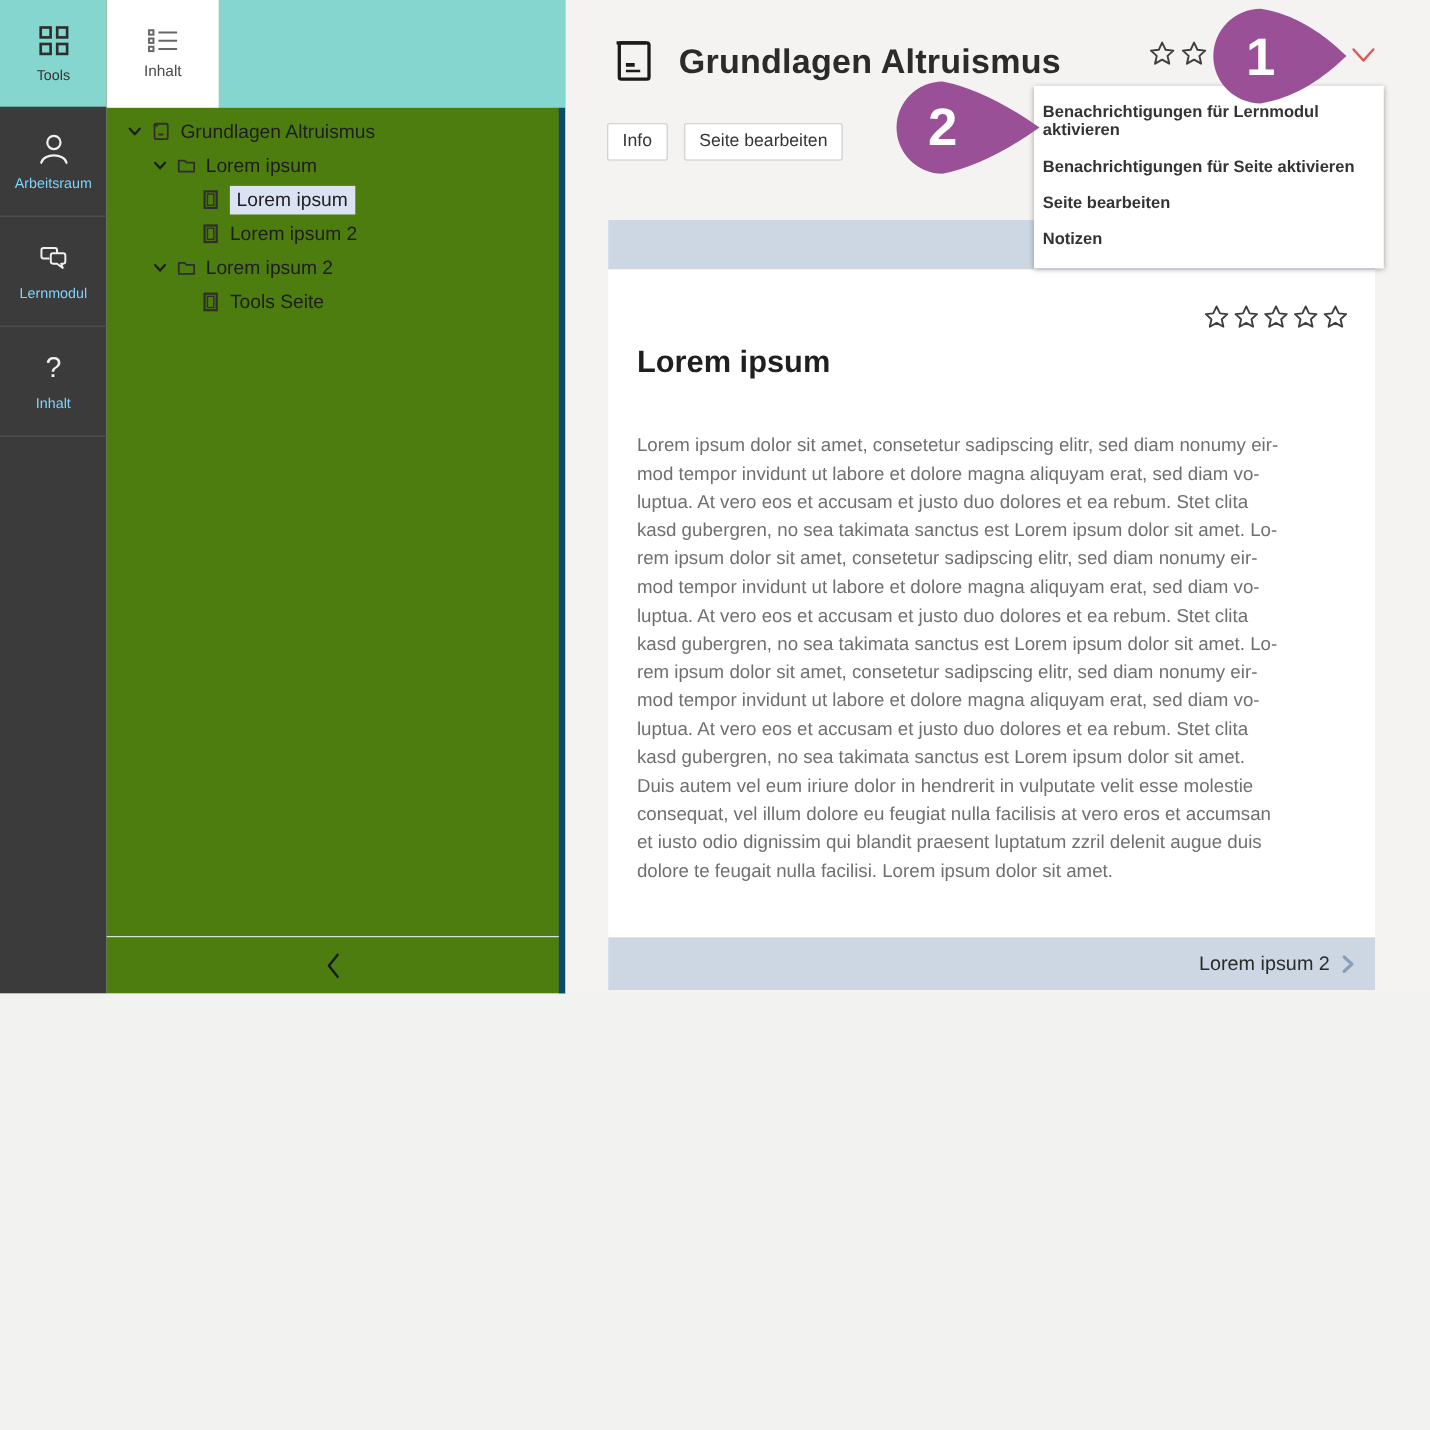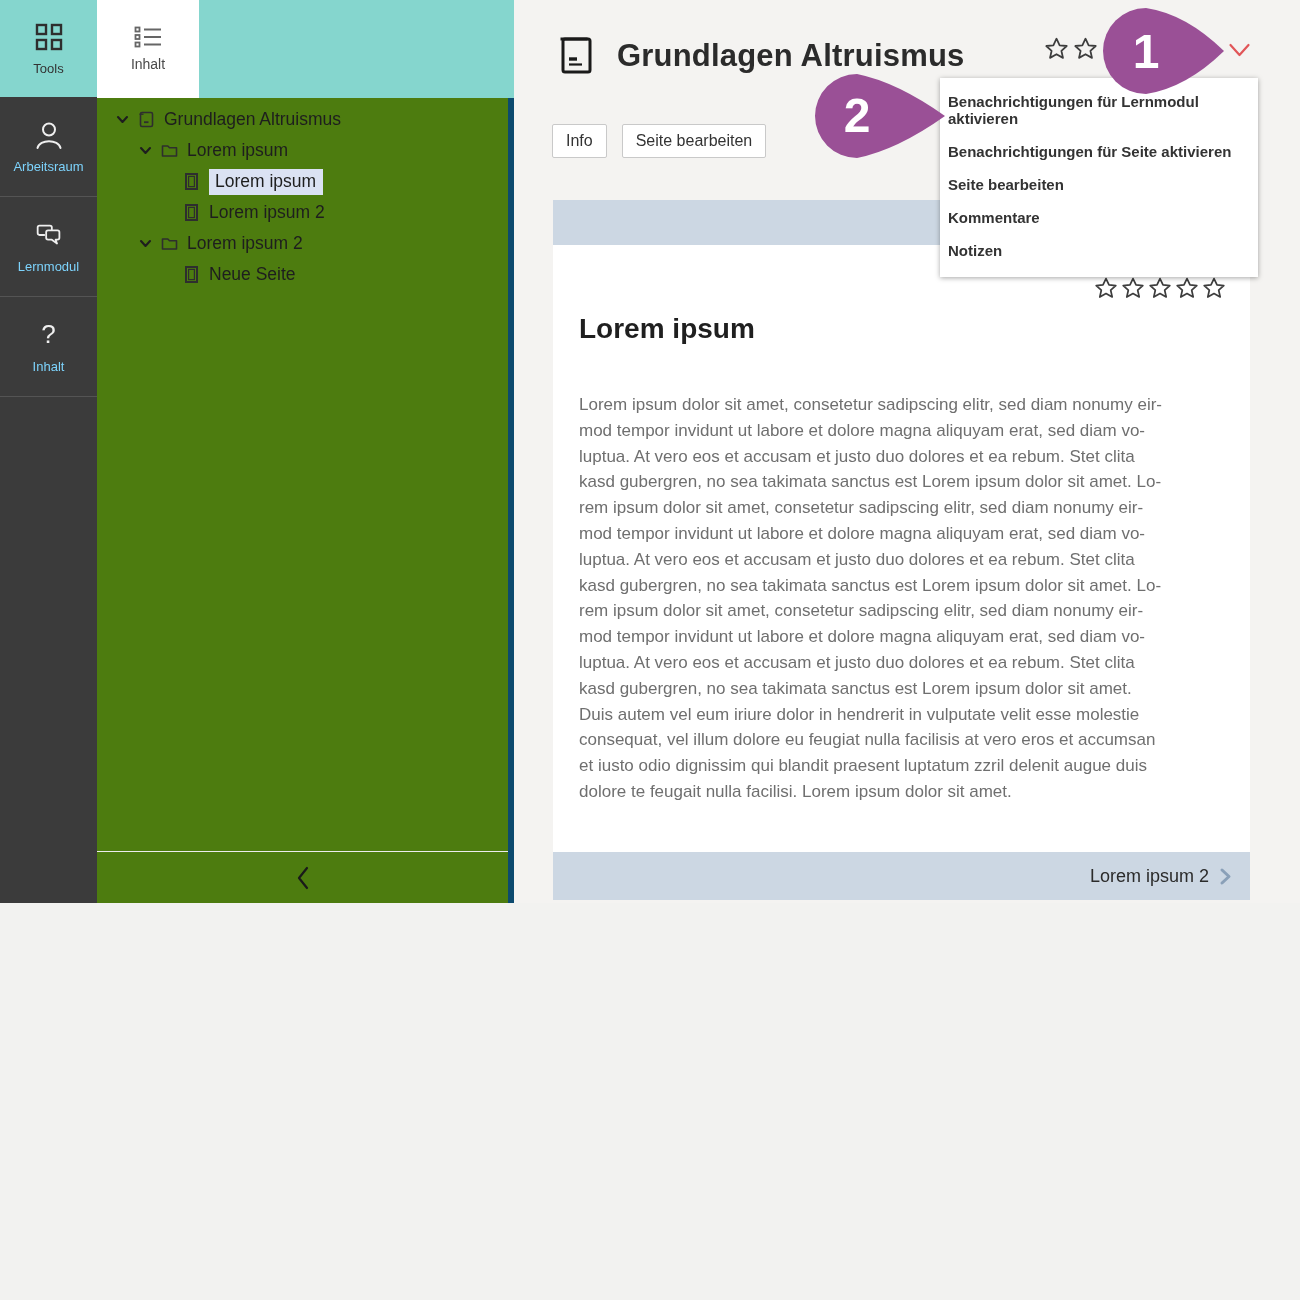--- a/index.html
+++ b/index.html
@@ -31,21 +31,21 @@
   .ind0 { padding-left:17px; } .ind1 { padding-left:40px; } .ind2 { padding-left:85px; }
   .sel-label { background:#dbe2f3; padding:2px 7px 3px 6px; }
   .tree-footer { position:absolute; left:0; bottom:0; width:100%; height:52px;
     border-top:1px solid #ececec; display:flex; align-items:center; justify-content:center; cursor:pointer; }
   
   .main { position:absolute; left:514px; top:0; width:786px; height:903px; background:#f4f3f1; }
   .doc-icon { position:absolute; left:41px; top:33px; }
   .page-title { position:absolute; left:103px; top:38px; font-size:31px; font-weight:bold; color:#2b2b2b; letter-spacing:0.2px; }
   .hdr-stars { position:absolute; left:530px; top:36px; display:flex; gap:4px; }
   .hdr-chevron { position:absolute; left:714px; top:42px; cursor:pointer; }
-  .btn-row { position:absolute; left:38px; top:124px; display:flex; gap:15px; }
+  .btn-row { position:absolute; left:38px; top:112px; display:flex; gap:15px; }
   .btn { height:34px; background:#fff; border:1px solid #c9c9c9; border-radius:2px;
     font-size:16px; color:#333; padding:0 13px; display:flex; align-items:center; cursor:pointer;
     font-family:"Liberation Sans","DejaVu Sans",sans-serif; }
   .content { position:absolute; left:39px; top:200px; width:697px; }
   .topbar { height:45px; background:#ccd7e3; }
   .panel { background:#fff; height:607px; position:relative; }
   .panel-stars { position:absolute; right:24px; top:31px; display:flex; gap:3px; }
   .panel h1 { position:absolute; left:26px; top:68px; font-size:28px; font-weight:bold; color:#1f1f1f; }
   .body-text { position:absolute; left:26px; top:147px; font-size:17px; line-height:25.8px;
     color:#6f6f6f; white-space:pre; }
@@ -178,21 +178,21 @@
       <span>Lorem ipsum 2</span>
     </div>
 
     <div class="tree-row ind2">
       <svg class="ticon" viewBox="0 0 19 19">
         <g fill="none" stroke="#2e2e2e">
             <rect x="4" y="2" width="11" height="15" stroke-width="2"></rect>
         <rect x="6.6" y="4.4" width="5.8" height="10.2" stroke-width="1.2"></rect>
           </g>
         </svg>
-      <span>Neue Seite</span>
+      <span>Tools Seite</span>
     </div>
   </div>
 
   <div class="tree-footer">
     <svg width="18" height="28" viewBox="0 0 18 28">
       <polyline points="13,4 5,14 13,24" fill="none" stroke="#1a1a1a" stroke-width="2.2" stroke-linecap="round" stroke-linejoin="round"></polyline>
       </svg>
   </div>
 </div>
 
@@ -270,21 +270,20 @@
       <svg width="13" height="19" viewBox="0 0 13 19">
         <polyline points="3,3 10,9.5 3,16" fill="none" stroke="#8aa0b8" stroke-width="3" stroke-linecap="round" stroke-linejoin="round"></polyline>
         </svg>
     </div>
   </div>
 
   <div class="menu">
     <div class="menu-item">Benachrichtigungen für Lernmodul aktivieren</div>
     <div class="menu-item">Benachrichtigungen für Seite aktivieren</div>
     <div class="menu-item">Seite bearbeiten</div>
-    <div class="menu-item">Kommentare</div>
     <div class="menu-item">Notizen</div>
   </div>
 
   <svg class="callout co1" width="132" height="94" viewBox="0 0 132 94">
     <path d="M50,4 A43,43 0 0 0 50,90 Q90,84 128,47 Q90,10 50,4 Z" fill="#9a5096"></path>
     <text x="50" y="64" text-anchor="middle" font-size="48" font-weight="600" fill="#ffffff" font-family="Liberation Sans, DejaVu Sans, sans-serif">1</text>
   </svg>
 
   <svg class="callout co2" width="140" height="96" viewBox="0 0 140 96">
     <path d="M46,6 A42,42 0 0 0 46,90 Q86,82 134,48 Q86,14 46,6 Z" fill="#9a5096"></path>

